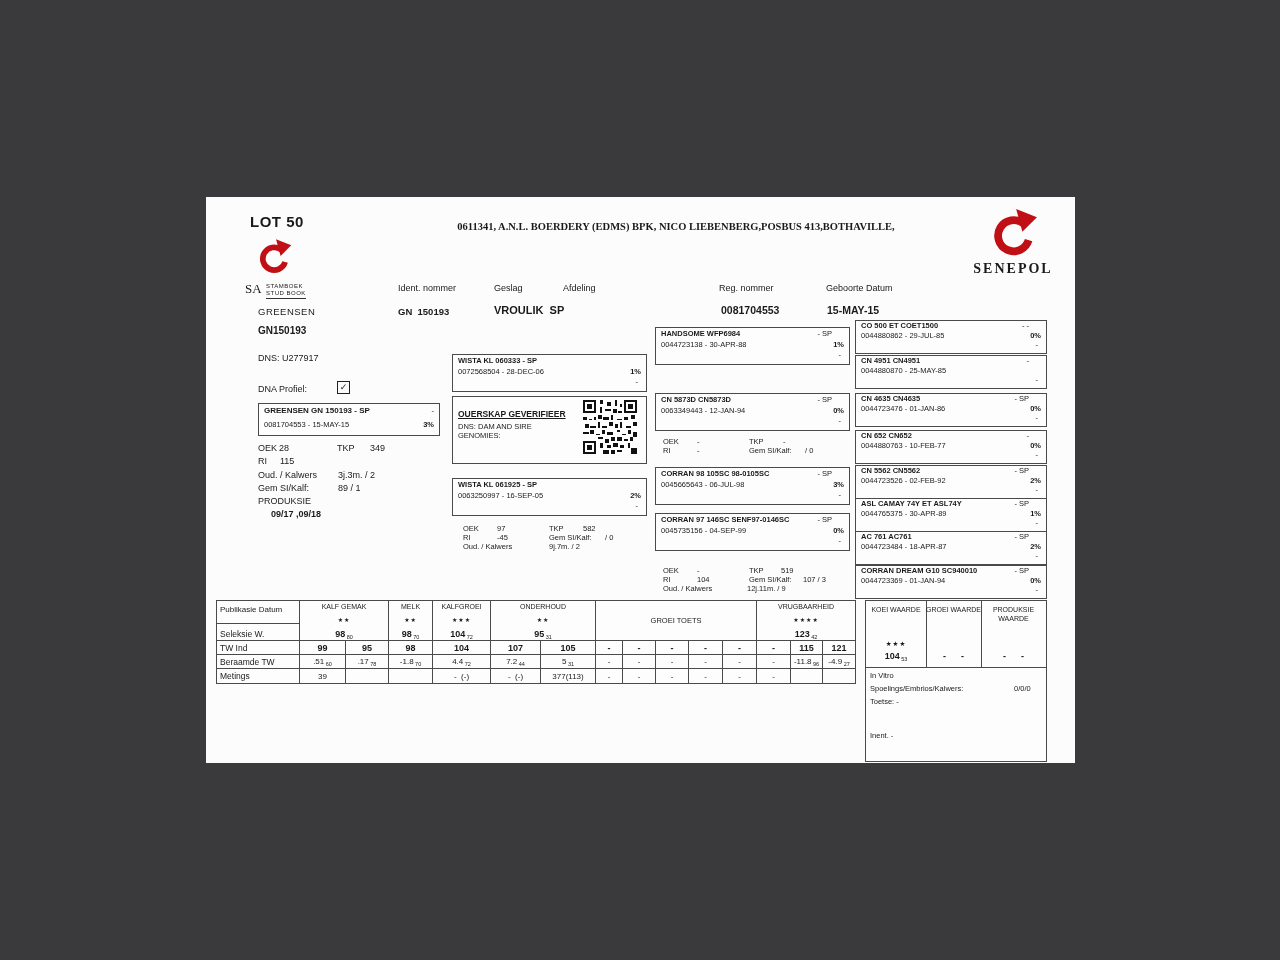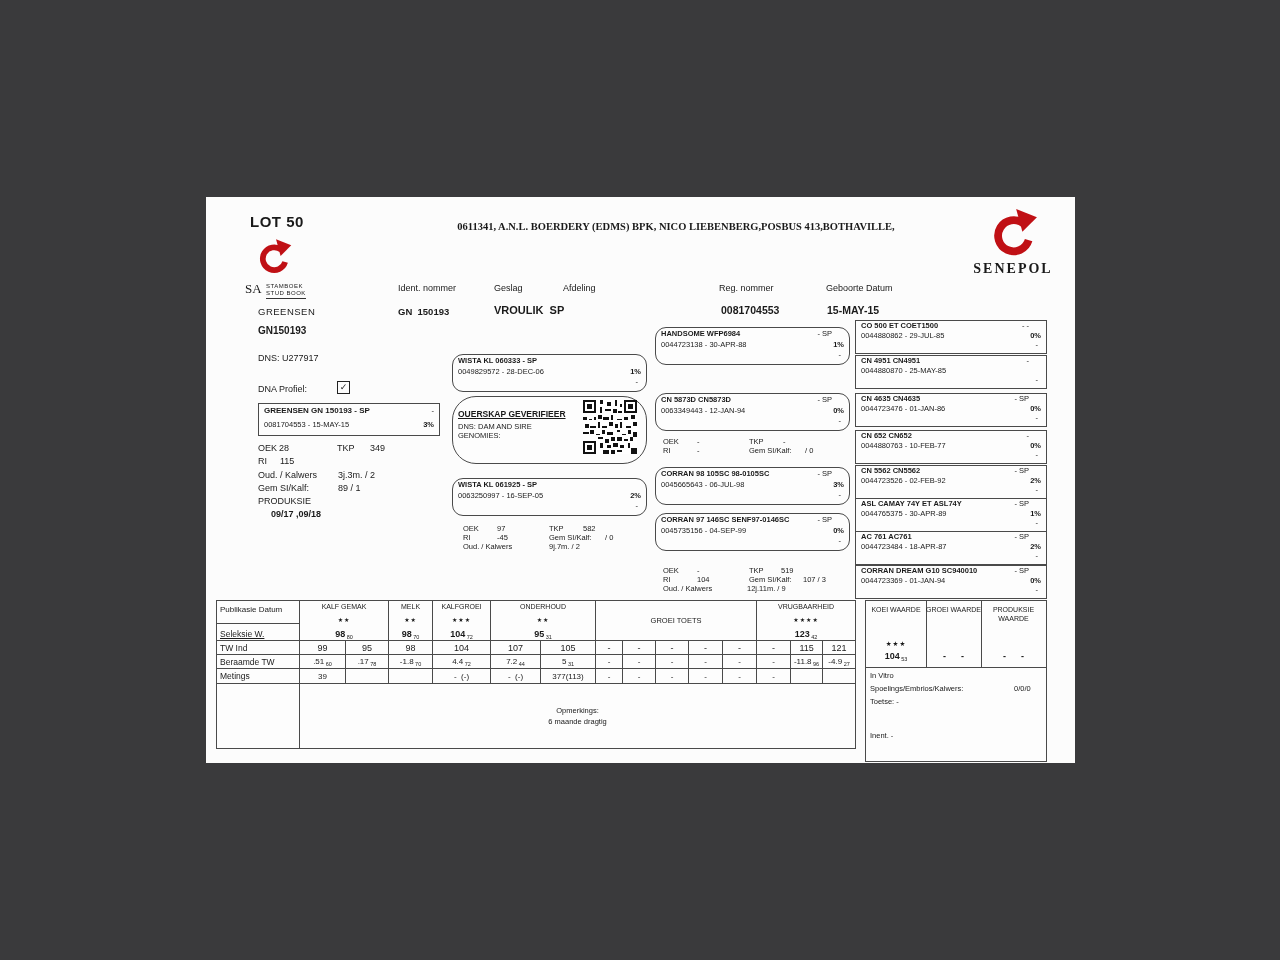--- a/index.html
+++ b/index.html
@@ -20,56 +20,56 @@
   .brand { font-family:"Liberation Serif", serif; font-weight:bold; font-size:14px;
            letter-spacing:2px; width:110px; text-align:center; }
   .hlabel { font-size:9px; }
   .idval { font-size:9.5px; }
   .big-id { font-size:11px; font-weight:bold; }
   .checkbox { width:11px; height:11px; border:1.4px solid #222; font-size:9px;
               line-height:10px; text-align:center; }
   
   .pbox { position:absolute; border:1px solid #4a4a4a; background:#fdfdfd; font-size:7.5px; }
   .prow { display:flex; justify-content:space-between; padding:0 5px; line-height:10.5px; white-space:nowrap; }
-  .bx { width:193px; height:36px;border-radius:11px; }     
+  .bx { width:193px; height:36px; }     
   .bx .prow { line-height:11px; }
   .gg { width:190px; height:32px; }
   .gg .prow { line-height:10px; }
   .gg .prow.dr { line-height:8px; }
   .bx .prow.dr { line-height:9px; }
   .bname { font-weight:bold; }
   .sfx { padding-right:12px; }
   .pct { font-weight:bold; }
   .dr { justify-content:flex-end; padding-right:8px; }
   .subjbox { width:180px; height:31px; }
   .subjbox .prow { line-height:14px; }
-  .verifybox { width:193px; height:66px;border-radius:24px; }
+  .verifybox { width:193px; height:66px; }
   .vtitle { font-size:8.5px; font-weight:bold; text-decoration:underline; }
   .vline { font-size:7.5px; line-height:9px; }
   
   .stats { position:absolute; }
   .stats .sl { position:relative; }
   .stats .sl span { position:absolute; white-space:nowrap; }
   .stats.bigst .sl { height:13.3px; font-size:9px; }
   .stats.smallst .sl { height:9px; font-size:7.5px; }
   
   .perf { border-collapse:collapse; table-layout:fixed; width:639px; background:#fdfdfd; }
   .perf td { border:1px solid #4a4a4a; font-size:7.5px; text-align:center;
              vertical-align:middle; padding:0; overflow:hidden; }
   .perf .rowlbl { text-align:left; padding-left:3px; font-size:8.5px; }
   .lblc { vertical-align:top; }
   .pub { height:18px; border-bottom:1px solid #4a4a4a; text-align:left; padding:3px 0 0 3px; font-size:8px; }
-  .sel { text-align:left; padding:5px 0 0 3px; font-size:8.5px;text-decoration:underline; }
+  .sel { text-align:left; padding:5px 0 0 3px; font-size:8.5px; }
   .gw { display:flex; flex-direction:column; justify-content:space-between; height:36px; padding:2px 0 1px; }
   .glab { font-size:7px; }
   .gst { font-size:6px; letter-spacing:1px; }
   .gvv { font-size:9px; font-weight:bold; }
   .acc { font-size:5.5px; font-weight:normal; position:relative; top:1.5px; margin-left:1.5px; }
   .gtc { font-size:7.5px; }
-  tr.twr td.v { font-weight:normal; font-size:9px; }
+  tr.twr td.v { font-weight:bold; font-size:9px; }
   tr.brr td { font-size:8px; }
   tr.mtr td { font-size:8px; }
   .opm { text-align:left; vertical-align:top; padding:20px 0 0 5px; font-size:8.5px; line-height:11px; }
   
   .rpanel { position:absolute; left:659px; top:403px; width:180px; height:160px;
             border:1px solid #4a4a4a; background:#fdfdfd; }
   .rpv { position:absolute; top:0; height:66px; border-left:1px solid #4a4a4a; }
   .rph { position:absolute; top:66px; left:0; right:0; border-top:1px solid #4a4a4a; }
   .rphd { position:absolute; top:5px; text-align:center; font-size:7px; line-height:8.5px; }
   .rpst { position:absolute; top:39px; text-align:center; font-size:6.5px; letter-spacing:1px; }
@@ -155,21 +155,21 @@
     <div class="sl b">
           <span style="left:13px">09/17 ,09/18</span>
         </div>
   </div>
 
   <div class="pbox bx" style="left:246px;top:157px">
     <div class="prow">
           <span class="bname">WISTA KL  060333 - SP</span>
         </div>
     <div class="prow">
-          <span>0049829572 - 28-DEC-06</span>
+          <span>0072568504 - 28-DEC-06</span>
           <span class="pct">1%</span>
         </div>
     <div class="prow dr">
           <span>-</span>
         </div>
   </div>
 
   <div class="pbox verifybox" style="left:246px;top:199px">
     <div class="vtitle" style="margin:12px 0 3px 5px">OUERSKAP GEVERIFIEER</div>
     <div class="vline" style="margin-left:5px">DNS:  DAM AND SIRE</div>
@@ -519,27 +519,20 @@
       <td class="pre">377(113)</td>
       <td class="pre">-</td>
       <td class="pre">-</td>
       <td class="pre">-</td>
       <td class="pre">-</td>
       <td class="pre">-</td>
       <td class="pre">-</td>
       <td class="pre"></td>
       <td class="pre"></td>
     </tr>
-    <tr style="height:65px">
-      <td></td>
-      <td colspan="14" class="opm">
-        <div>Opmerkings:</div>
-        <div>6 maande dragtig</div>
-      </td>
-    </tr>
   </tbody>
         </table>
   </div>
 
   <div class="rpanel">
     <div class="rpv" style="left:60px"></div>
     <div class="rpv" style="left:115px"></div>
     <div class="rph"></div>
     <div class="rphd" style="left:0;width:60px">KOEI WAARDE</div>
     <div class="rphd" style="left:60px;width:55px">GROEI WAARDE</div>

